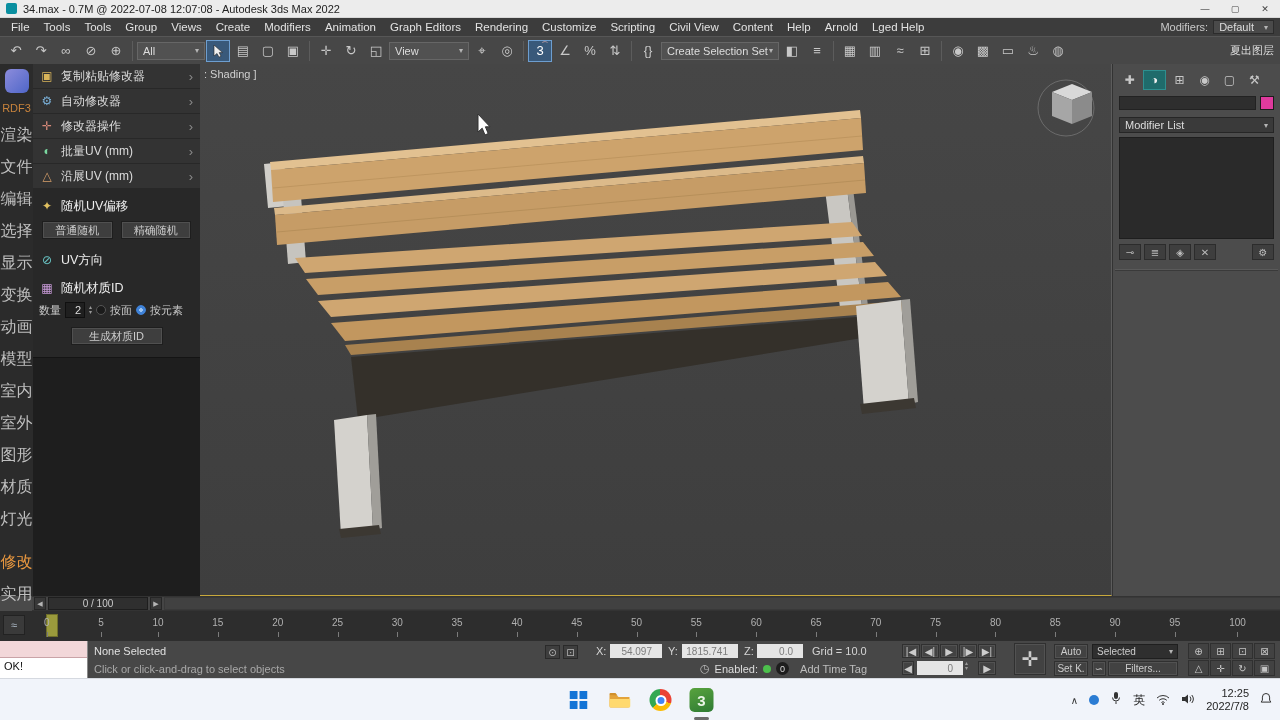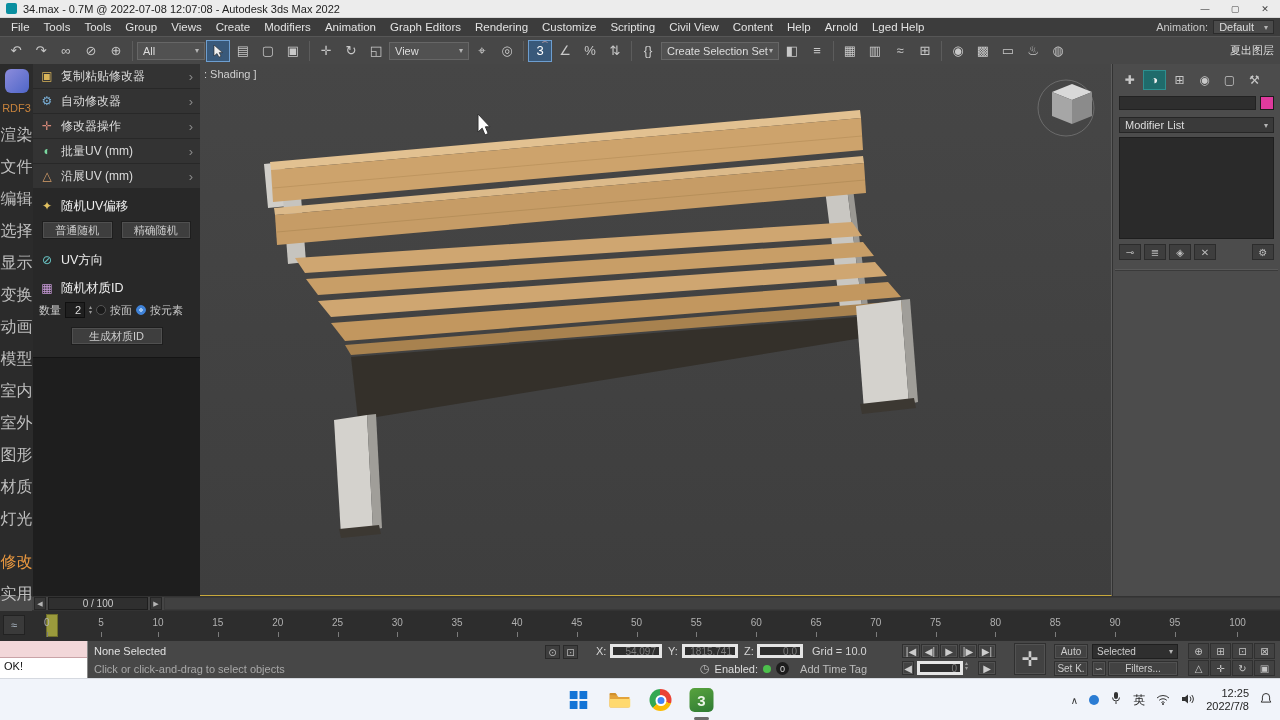--- a/index.html
+++ b/index.html
@@ -94,21 +94,21 @@
 
   
   .status { left:0; top:640px; width:1280px; height:38px; background:#474747; border-top:1px solid #2e2e2e; font-size:11px; color:#ddd; }
   .maxscript { position:absolute; left:0; top:0; width:88px; height:38px; border-right:1px solid #8a8a8a; }
   .ms-pink { height:17px; background:#f2d7d9; border-bottom:1px solid #c9a3a7; }
   .ms-white { height:20px; background:#fff; color:#111; padding:2px 0 12px 4px; font-size:11px; }
   .st-sel { position:absolute; left:94px; top:4px; color:#e0e0e0; }
   .st-prompt { position:absolute; left:94px; top:22px; color:#a8a8a8; }
   .st-mini { position:absolute; width:15px; height:14px; background:#3e3e3e; border:1px solid #2a2a2a; color:#b5b5b5; font-size:10px; display:flex; align-items:center; justify-content:center; }
   .st-label { position:absolute; top:4px; color:#d5d5d5; }
-  .st-field { position:absolute; top:3px; height:14px; background:#2e2e2e; border:3px solid #e5e5e5; color:#7c7c7c; font-size:10px; display:flex; align-items:center; justify-content:flex-end; padding:0 3px; }
+  .st-field { position:absolute; top:3px; height:14px; background:#2e2e2e; border:7px solid #e5e5e5; color:#7c7c7c; font-size:10px; display:flex; align-items:center; justify-content:flex-end; padding:0 3px; }
   .en-group { position:absolute; left:700px; top:21px; display:flex; align-items:center; gap:5px; }
   .en-dot { width:8px; height:8px; border-radius:50%; background:#4cc04c; }
   .en-chip { width:13px; height:13px; border-radius:50%; background:#1d1d1d; color:#ddd; font-size:9px; display:flex; align-items:center; justify-content:center; }
   .sbtn { background:#424242; border:1px solid #303030; box-shadow:inset 0 0 0 1px #525252; color:#ccc; display:flex; align-items:center; justify-content:center; position:absolute; font-size:10px; }
   .sel-dd { position:absolute; left:1092px; top:3px; width:86px; height:15px; background:#2f2f2f; border:1px solid #1f1f1f; display:flex; align-items:center; justify-content:space-between; padding:0 4px; color:#ccc; font-size:10px; }
   .navgrid { position:absolute; left:1188px; top:2px; display:grid; grid-template-columns:repeat(4,21px); grid-auto-rows:16px; gap:1px; }
   .nbtn { background:#424242; border:1px solid #303030; color:#c5c5c5; font-size:10px; display:flex; align-items:center; justify-content:center; }
 
   
   .taskbar { left:0; top:678px; width:1280px; height:42px; background:#f1f4fa; border-top:1px solid #d5d9e0; }
@@ -149,21 +149,21 @@
   <span class="menu-item">Graph Editors</span>
   <span class="menu-item">Rendering</span>
   <span class="menu-item">Customize</span>
   <span class="menu-item">Scripting</span>
   <span class="menu-item">Civil View</span>
   <span class="menu-item">Content</span>
   <span class="menu-item">Help</span>
   <span class="menu-item">Arnold</span>
   <span class="menu-item">Lged Help</span>
   <div class="workspaces">
-    <span>Animation:</span>
+    <span>Modifiers:</span>
     <span class="ws-box">
       <span>Default</span>
       <span class="caret">▾</span>
     </span>
   </div>
 </div>
 
 <div class="abs toolbar">
   <span class="tbi">↶</span>
   <span class="tbi">↷</span>

